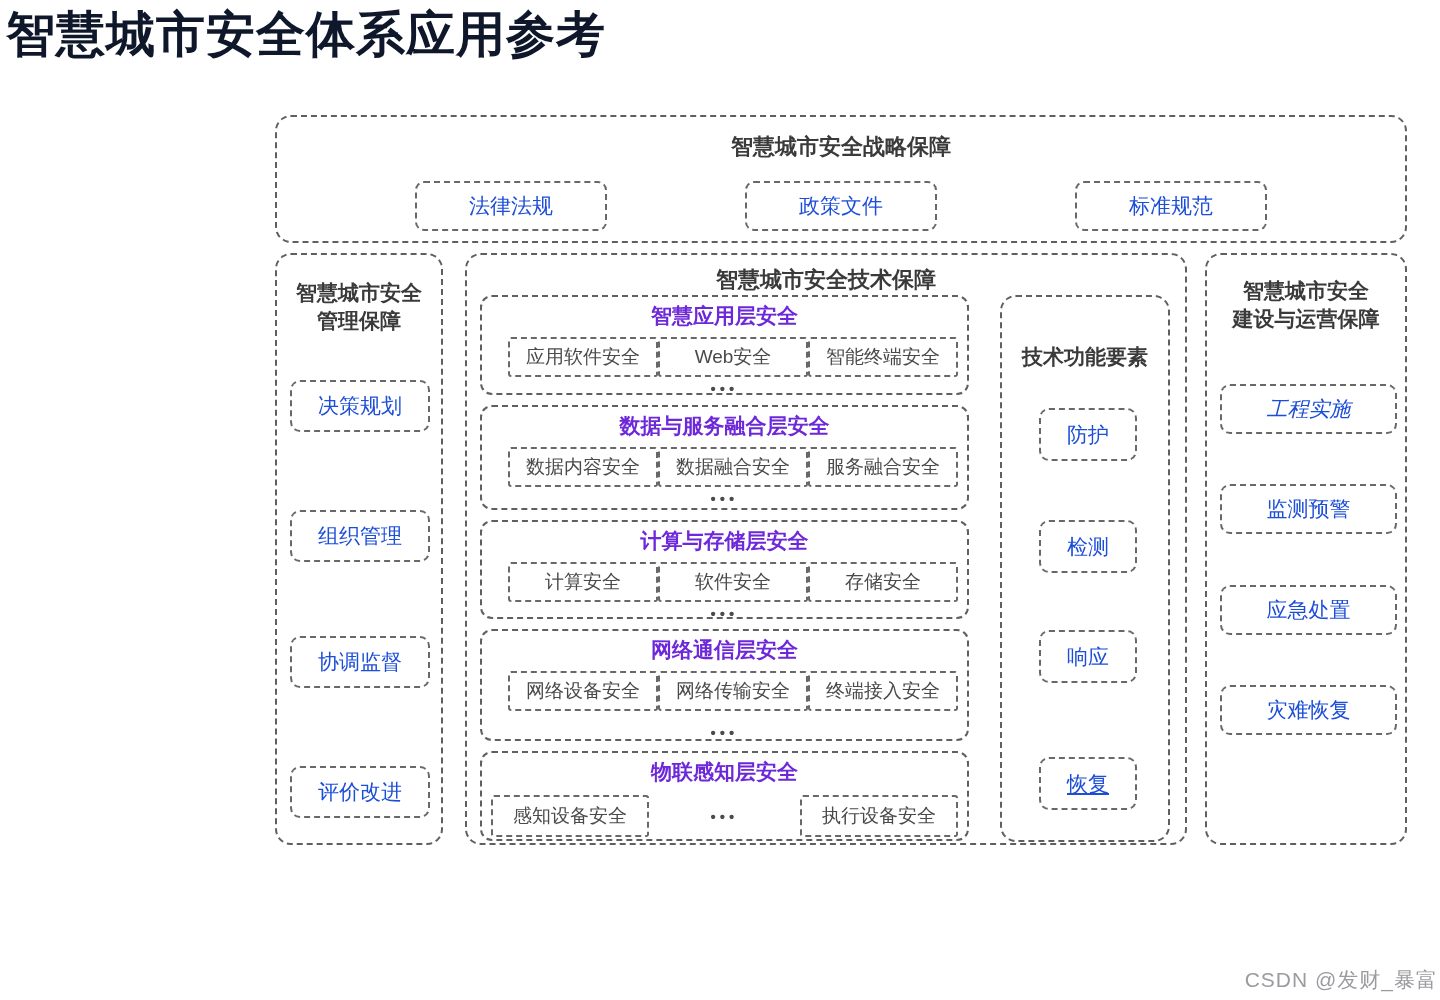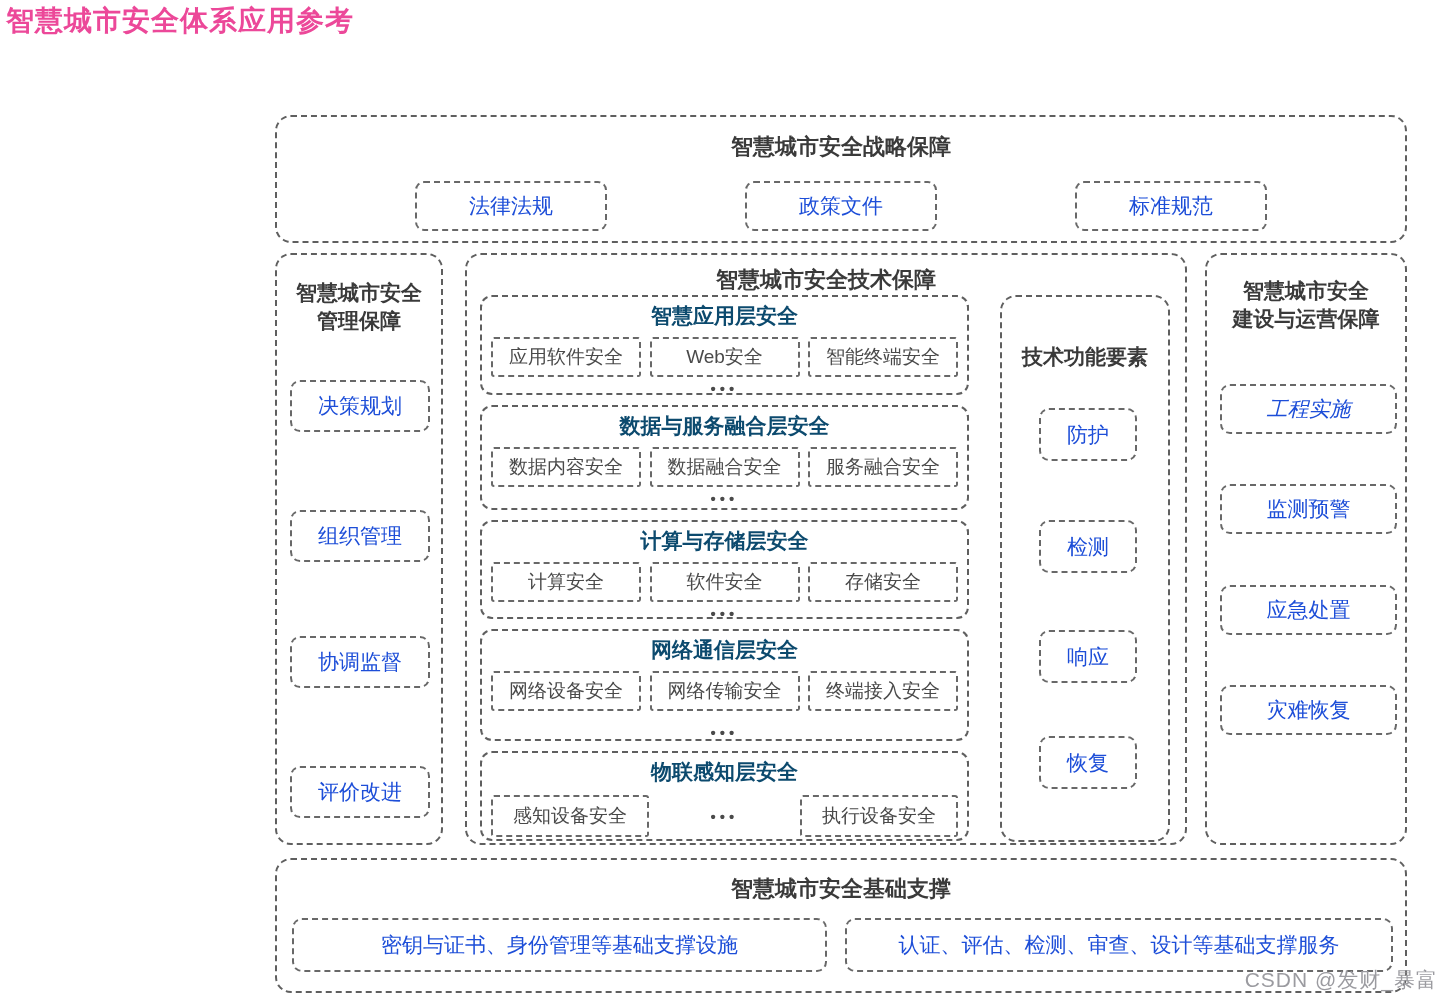--- a/index.html
+++ b/index.html
@@ -5,21 +5,21 @@
   * { margin:0; padding:0; box-sizing:border-box; }
   html,body { background:#ffffff; }
   body {
     width:1440px; height:1000px;
     font-family:"Liberation Sans","DejaVu Sans",sans-serif;
     color:#3c3c3c; position:relative; overflow:hidden;
   }
   .page { position:absolute; inset:0; background:#ffffff; }
   .page-title {
     position:absolute; left:6px; top:2px;
-    font-size:28px; font-weight:bold; color:#ec4899; letter-spacing:1px;
+    font-size:49px; font-weight:bold; color:#0f172a; letter-spacing:1px;
     white-space:nowrap;
   }
   
   .box {
     position:absolute; background:#ffffff;
     border:2px dashed #5f5f5f; border-radius:16px;
   }
   .sec-title {
     text-align:center; font-weight:bold; font-size:22px; color:#3a3a3a;
     line-height:1.35;
@@ -55,42 +55,42 @@
   .mg-0 { top:125px; } .mg-1 { top:255px; } .mg-2 { top:381px; } .mg-3 { top:511px; }
 
   
   .tech { left:465px; top:253px; width:722px; height:592px; }
   .tech > .sec-title { margin-top:10px; }
   .layers { position:absolute; left:13px; top:40px; width:489px; }
   .layer {
     border:2px dashed #5f5f5f; border-radius:12px; background:#fff;
     margin-bottom:10px; display:flex; flex-direction:column; align-items:center;
   }
-  .layer-title { font-weight:bold; font-size:21px; margin-top:5px; color:#0c4a6e; }
+  .layer-title { font-weight:bold; font-size:21px; margin-top:5px; color:#6d28d9; }
   .layer-row {
     width:100%; padding:0 9px; margin-top:7px;
-    display:flex; justify-content:space-between; align-items:center;
+    display:flex; justify-content:flex-end; align-items:center;
   }
   .layer-row .rect { width:150px; height:40px; }
   .layer .dots { margin-top:4px; }
   .ly-0 { height:100px; } .ly-1 { height:105px; } .ly-2 { height:99px; }
   .ly-3 { height:112px; } .ly-3 .dots { margin-top:14px; }
   .ly-4 { height:90px; margin-bottom:0; }
   .ly-4 .layer-row { justify-content:space-between; gap:24px; margin-top:9px; }
   .ly-4 .rect { width:158px; height:42px; }
   .ly-4 .dots { margin-top:0; }
 
   
   .func {
     position:absolute; left:533px; top:40px; width:170px; height:547px;
     border:2px dashed #5f5f5f; border-radius:16px; background:#fff;
   }
   .func .sec-title { margin-top:46px; font-size:21px; }
   .func .pill { position:absolute; left:37px; width:98px; height:53px; border-radius:10px; }
-  .fn-0 { top:111px; } .fn-1 { top:223px; } .fn-2 { top:333px; } .fn-3 { top:439px; }
+  .fn-0 { top:111px; } .fn-1 { top:223px; } .fn-2 { top:333px; } .fn-3 { top:460px;text-decoration:underline; }
 
   
   .construction { left:1205px; top:253px; width:202px; height:592px; }
   .construction .sec-title { margin-top:22px; font-size:21px; }
   .construction .pill { position:absolute; left:13px; width:177px; height:50px; border-radius:10px; }
   .co-0 { top:129px;font-style:italic; } .co-1 { top:229px; } .co-2 { top:330px; } .co-3 { top:430px; }
 
   
   .support { left:275px; top:858px; width:1132px; height:135px; }
   .support .sec-title { margin-top:14px; }
@@ -202,23 +202,16 @@
     <div class="sec-title">
       <div>智慧城市安全</div>
       <div>建设与运营保障</div>
     </div>
     <div class="pill co-0">工程实施</div>
     <div class="pill co-1">监测预警</div>
     <div class="pill co-2">应急处置</div>
     <div class="pill co-3">灾难恢复</div>
   </section>
 
-  <section class="box support">
-    <div class="sec-title">智慧城市安全基础支撑</div>
-    <div class="support-row">
-      <div class="pill sp-0">密钥与证书、身份管理等基础支撑设施</div>
-      <div class="pill sp-1">认证、评估、检测、审查、设计等基础支撑服务</div>
-    </div>
-  </section>
 
   <div class="watermark">CSDN @发财_暴富</div>
 
 </div>
 
 </body></html>

